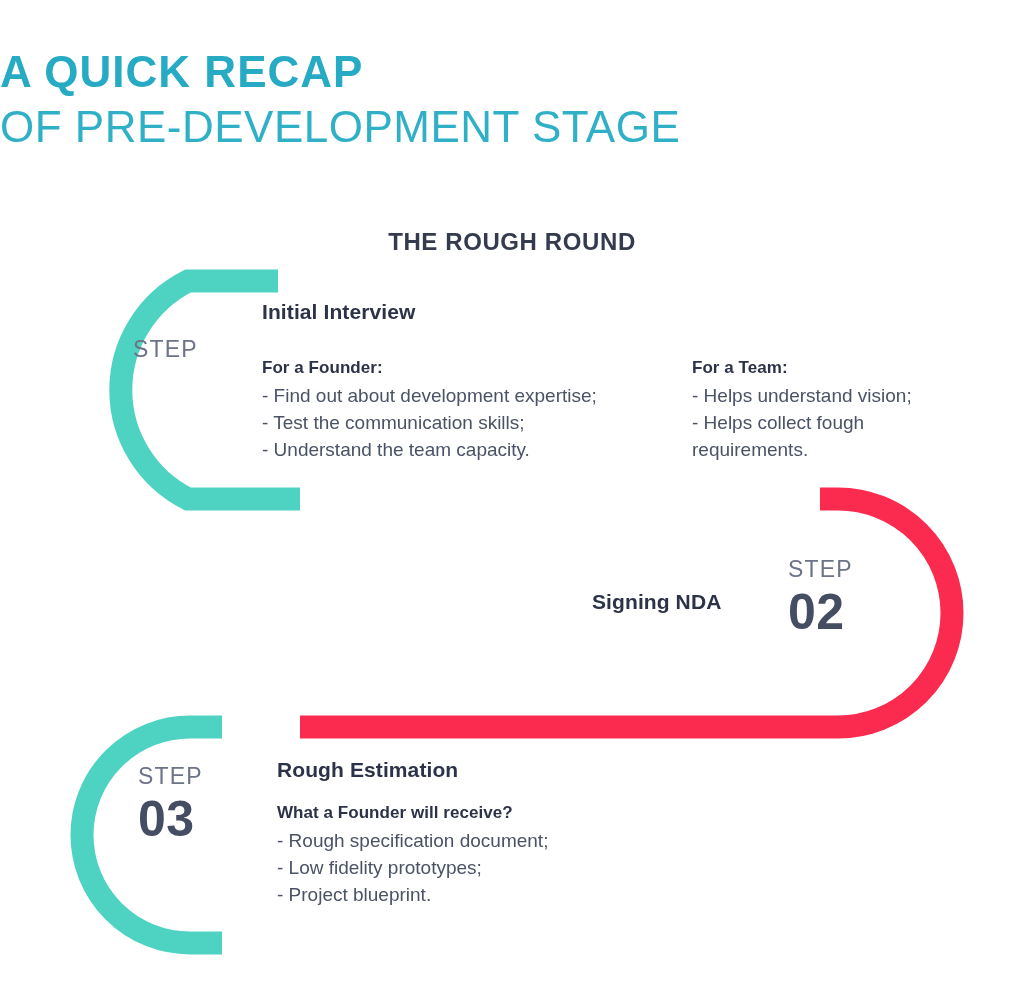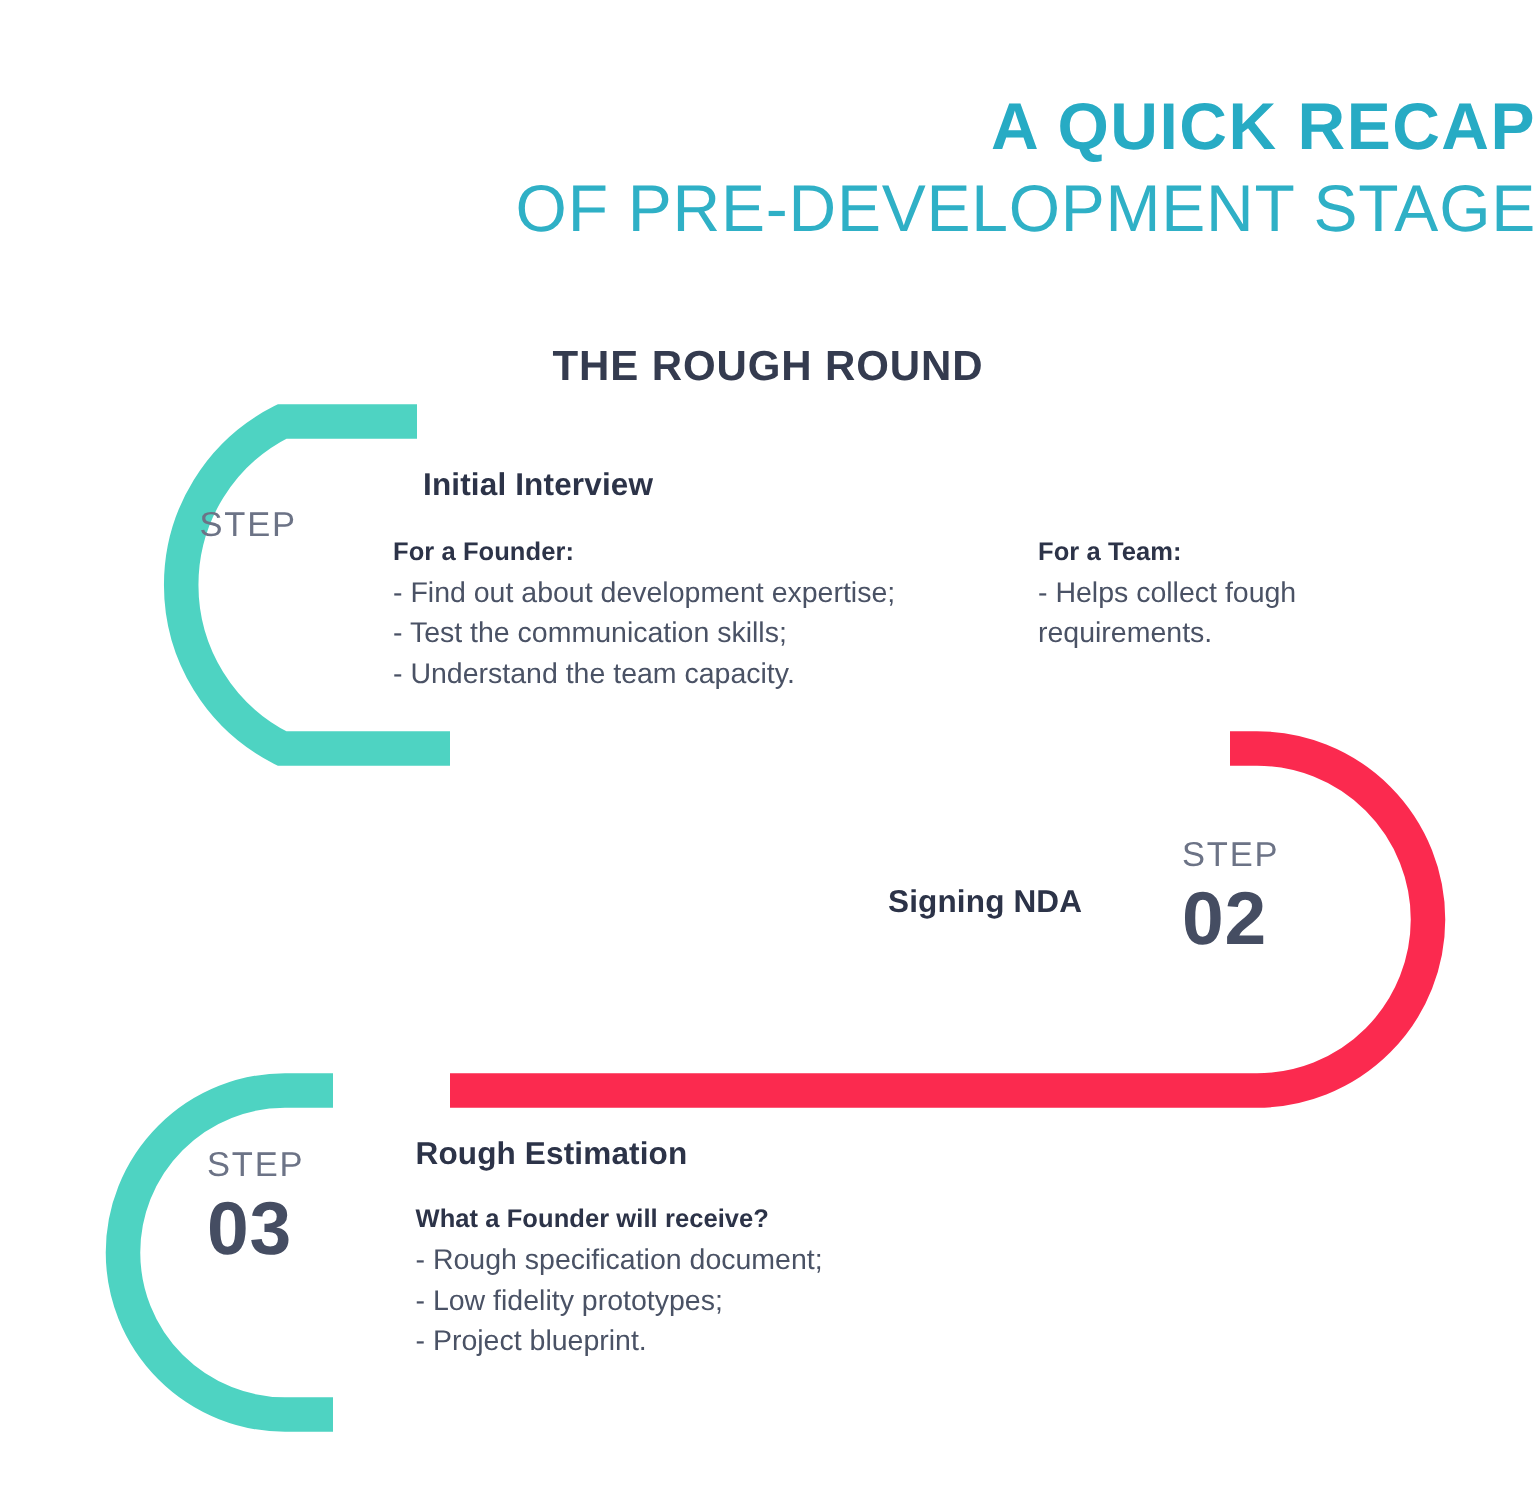--- a/index.html
+++ b/index.html
@@ -7,33 +7,33 @@
   body {
     width:1024px; height:997px;
     position:relative; overflow:hidden;
     font-family:"Liberation Sans", sans-serif;
     -webkit-font-smoothing:antialiased;
   }
 
   #stage { position:relative; width:1024px; height:997px; }
 
   
-  .title-wrap { position:absolute; left:0; top:60px; width:1024px; text-align:right; }
+  .title-wrap { position:absolute; left:0; top:47px; width:1024px; text-align:left; }
   .title-main {
     font-size:44px; font-weight:bold; letter-spacing:1px;
     color:#27ABC4; line-height:1.12;
   }
   .title-sub {
     font-size:44px; font-weight:normal; letter-spacing:0.5px;
     color:#2FB0C6; line-height:1.12; margin-top:6px;
   }
 
   .section-heading {
     position:absolute; left:0; top:228px; width:1024px; text-align:center;
-    font-size:28px; font-weight:bold; letter-spacing:0.6px; color:#343B4F;
+    font-size:24px; font-weight:bold; letter-spacing:0.6px; color:#343B4F;
   }
 
   
   #ribbon { position:absolute; left:0; top:0; width:1024px; height:997px; pointer-events:none; }
 
   
   .step-num-block { position:absolute; }
   .step-word {
     font-size:23px; font-weight:normal; letter-spacing:1.2px;
     color:#6C7386; line-height:1;
@@ -108,31 +108,32 @@
     <path d="M 222 727
              L 190 727
              A 108 108 0 0 0 190 943
              L 222 943" fill="none" stroke="#4ED3C2" stroke-width="23" stroke-linecap="butt"></path>
   </svg>
 
   <div class="step-num-block" style="left:133px; top:338px; width:100px;">
     <div class="step-word">STEP</div>
   </div>
 
-  <div class="step-title" style="left:262px; top:312px;margin-left:20px;">Initial Interview</div>
+  <div class="step-title" style="left:262px; top:300px;">Initial Interview</div>
 
   <div class="col" style="left:262px; top:358px; width:420px;">
     <div class="col-head">For a Founder:</div>
     <div class="col-line">- Find out about development expertise;</div>
     <div class="col-line">- Test the communication skills;</div>
     <div class="col-line">- Understand the team capacity.</div>
   </div>
 
   <div class="col" style="left:692px; top:358px; width:270px;">
     <div class="col-head">For a Team:</div>
+    <div class="col-line">- Helps understand vision;</div>
     <div class="col-line wrap">- Helps collect fough requirements.</div>
   </div>
 
   <div class="step-num-block" style="left:788px; top:558px; width:100px;">
     <div class="step-word">STEP</div>
     <div class="step-digits">02</div>
   </div>
 
   <div class="step-title" style="left:592px; top:590px;">Signing NDA</div>
 

